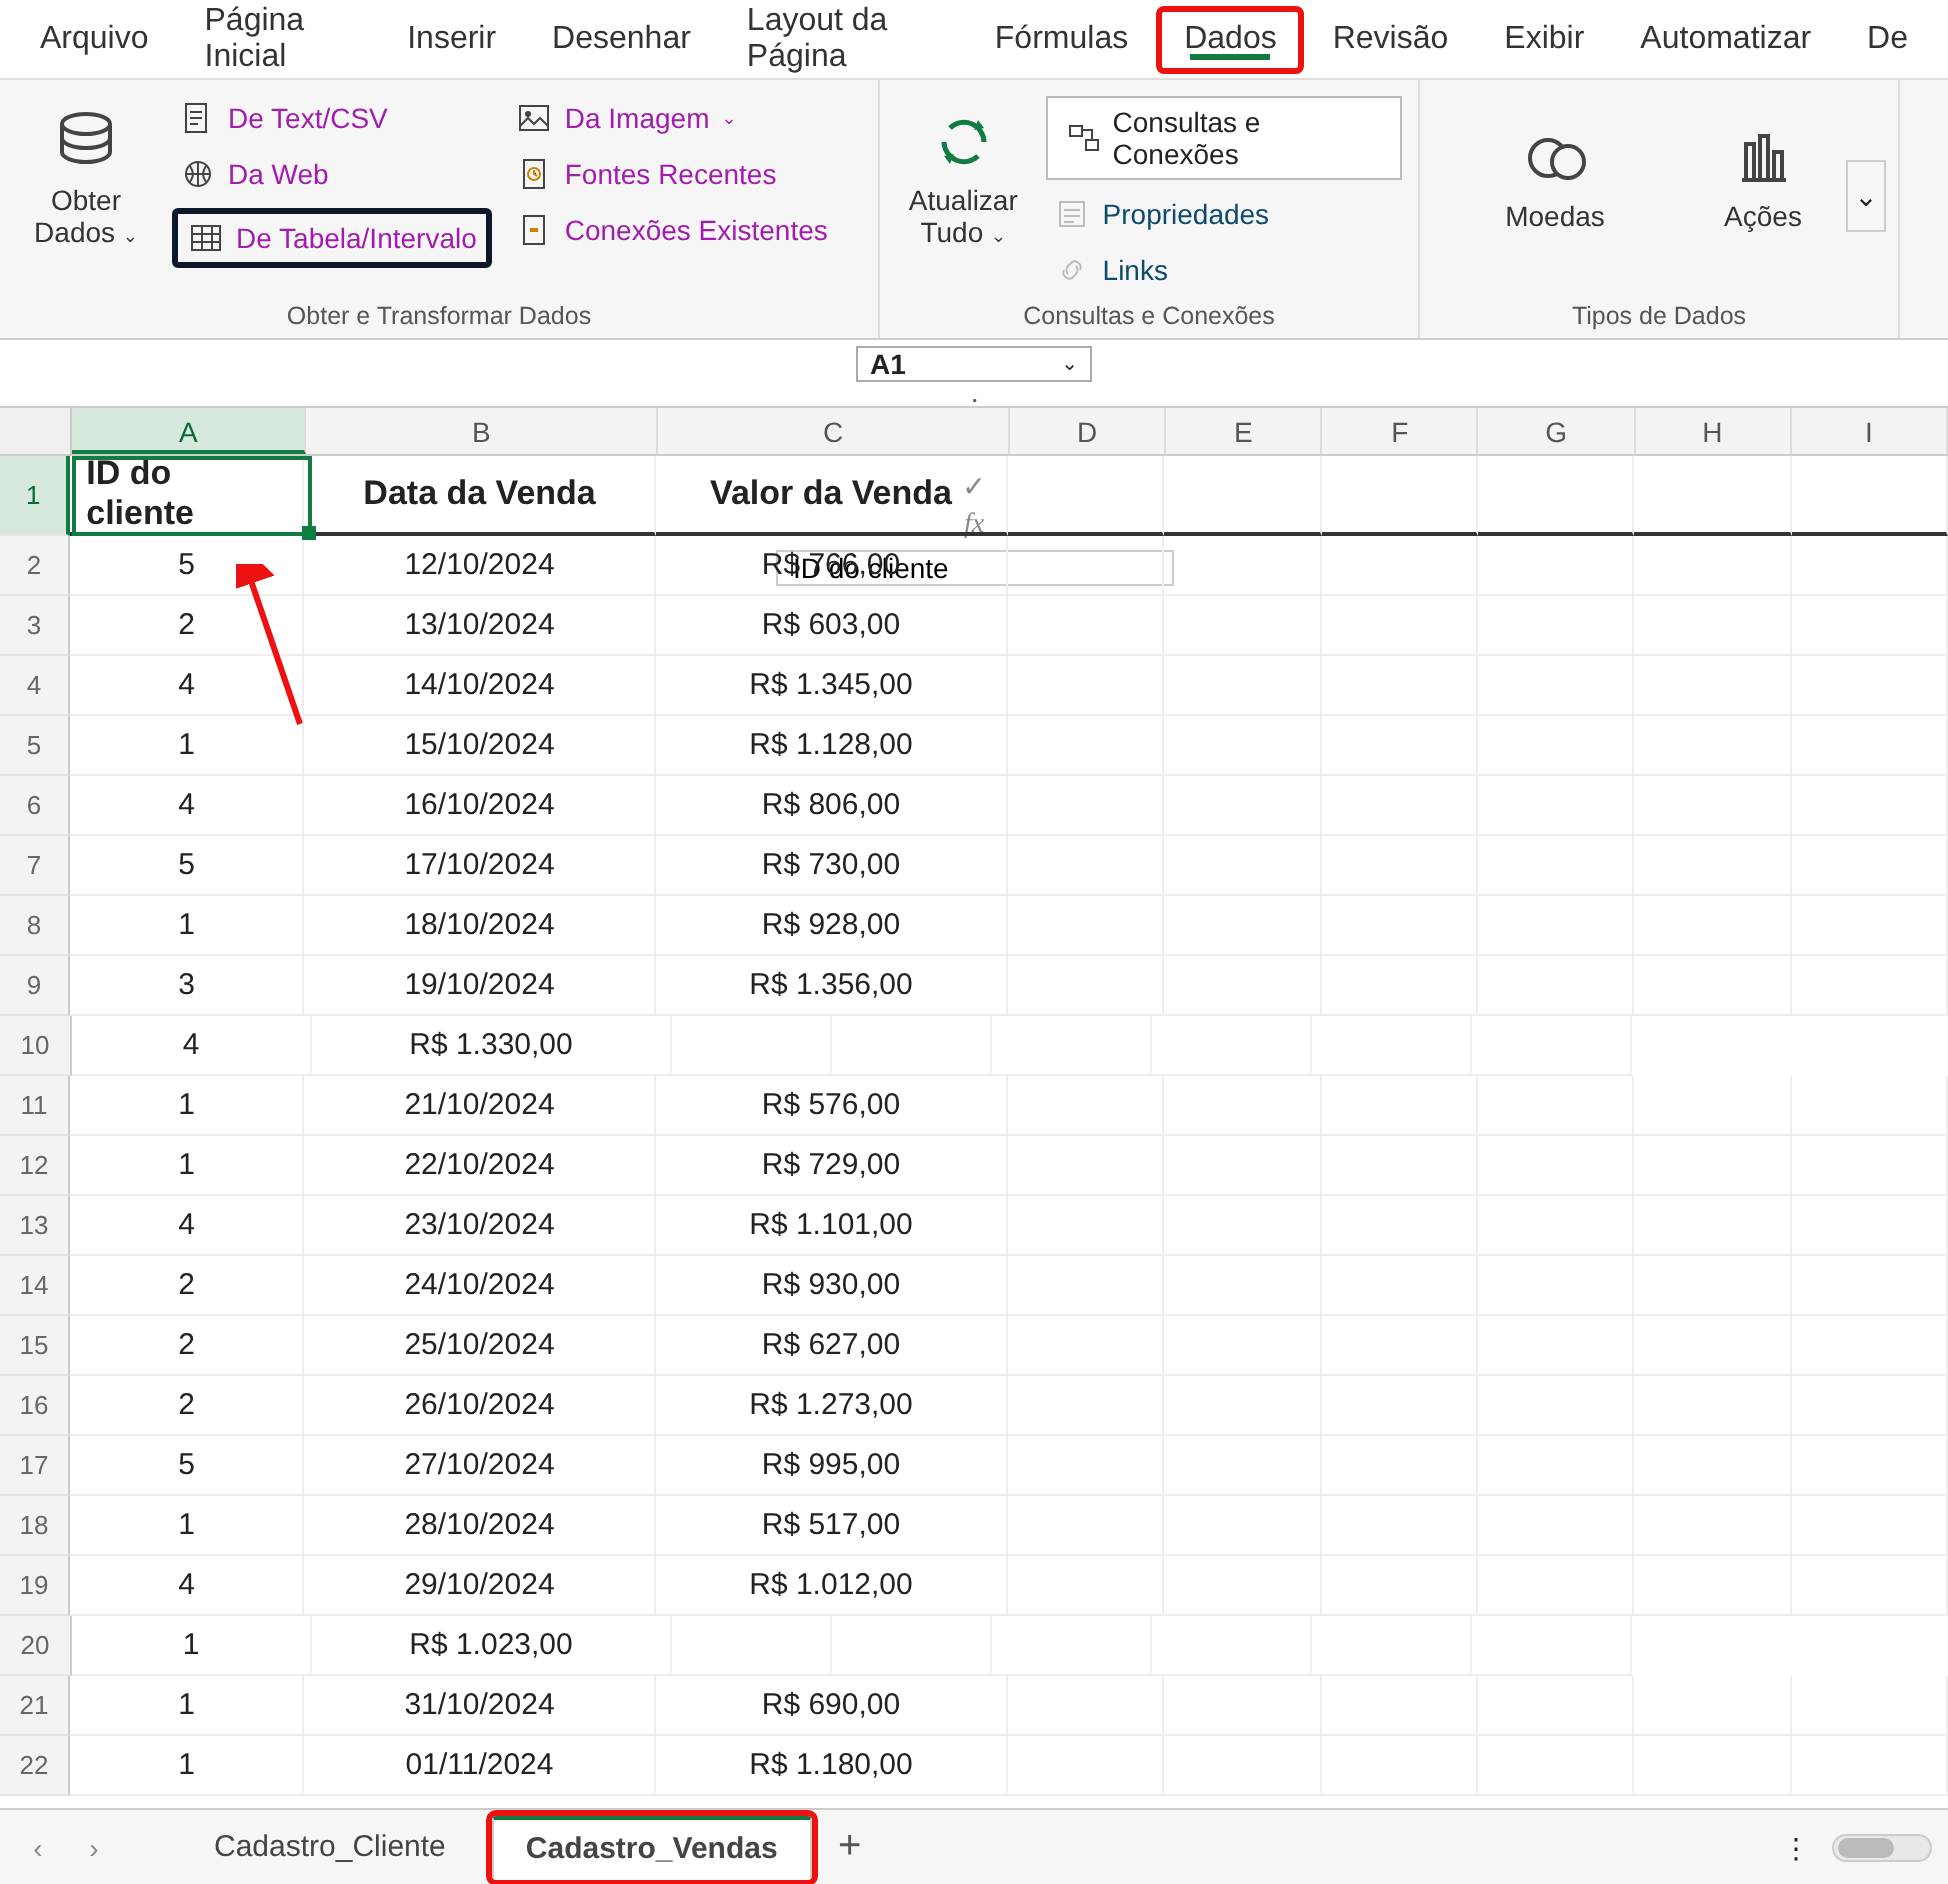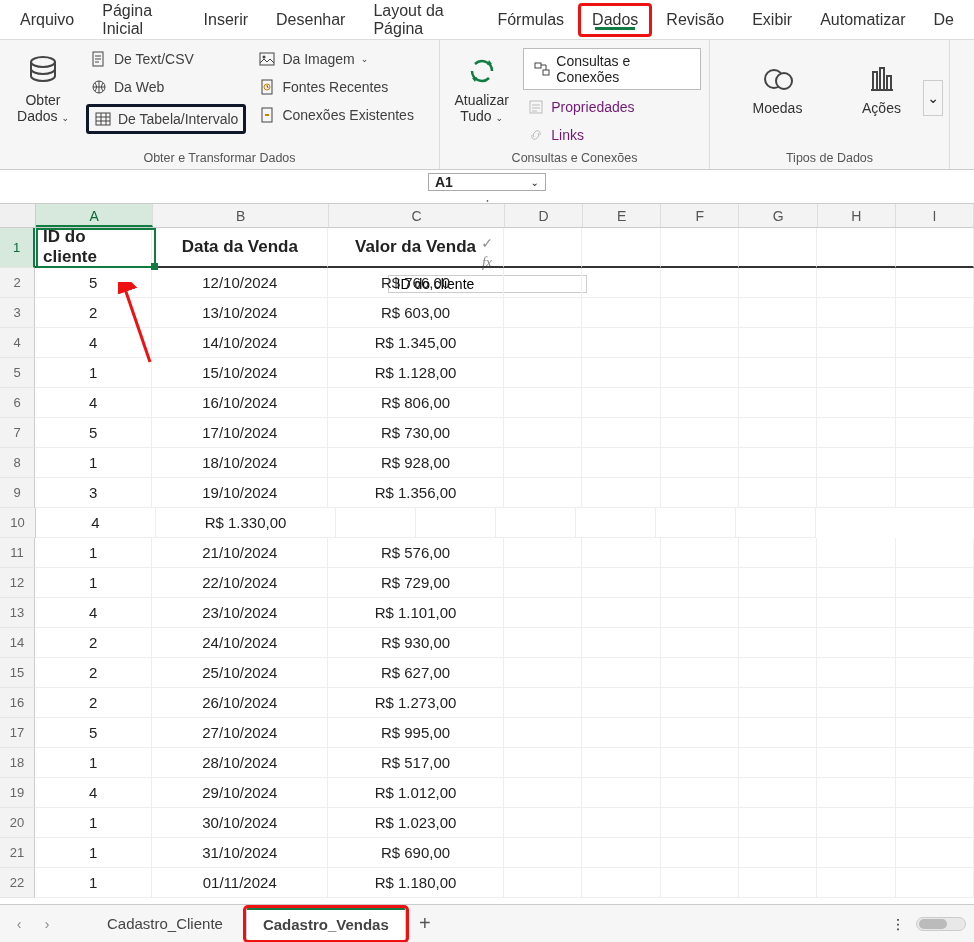--- a/index.html
+++ b/index.html
@@ -12,23 +12,23 @@
 .menu-tab.hl { border: 3px solid #e11; border-radius: 4px; padding: 5px 11px; }
 
 
 .ribbon { display: flex; height: 130px; background: #f6f6f6; border-bottom: 1px solid #ccc; }
 .group { display: flex; flex-direction: column; border-right: 1px solid #ddd; padding: 4px 8px 2px; position: relative; }
 .group-body { flex: 1; display: flex; align-items: flex-start; gap: 8px; }
 .group-label { text-align: center; font-size: 12.5px; color: #555; padding: 2px 0; }
 .bigbtn { display: flex; flex-direction: column; align-items: center; justify-content: center; width: 70px; height: 90px; cursor: pointer; text-align: center; font-size: 14px; color: #333; }
 .bigbtn .icon { width: 34px; height: 34px; margin-bottom: 4px; display: flex; align-items: center; justify-content: center; }
 .smallcol { display: flex; flex-direction: column; gap: 6px; padding-top: 4px; }
-.smallbtn { display: flex; align-items: center; gap: 6px; font-size: 14px; color: #404040; cursor: pointer; padding: 2px 4px; white-space: nowrap; }
+.smallbtn { display: flex; align-items: center; gap: 6px; font-size: 14px; color: #a21caf; cursor: pointer; padding: 2px 4px; white-space: nowrap; }
 .smallbtn .icon { width: 18px; height: 18px; display: inline-flex; align-items: center; justify-content: center; }
-.smallbtn.disabled { color: #701a75; }
+.smallbtn.disabled { color: #0c4a6e; }
 .smallbtn.hl { border: 3px solid #0f172a; border-radius: 3px; padding: 3px 5px; }
 .qc-btn { border: 1px solid #bbb; background: #fff; display: flex; align-items: center; gap: 6px; padding: 4px 10px; font-size: 14px; cursor: pointer; }
 .group-exp { position: absolute; right: 6px; top: 40px; width: 20px; height: 36px; border: 1px solid #ccc; display: flex; align-items: center; justify-content: center; cursor: pointer; }
 svg { display: block; }
 
 
 .fbar { display: flex; align-items: center; height: 34px; border-bottom: 1px solid #ccc; background: #fff; padding: 3px 6px; gap: 4px; flex-direction: column; }
 .namebox { width: 118px; height: 26px; border: 1px solid #aaa; display: flex; align-items: center; justify-content: space-between; padding: 0 6px; }
 .namebox span:first-child { font-weight: 600; }
 .fx-ctrl { width: 18px; height: 18px; display: flex; align-items: center; justify-content: center; color: #888; cursor: pointer; }
@@ -495,21 +495,20 @@
         <div class="cell D"></div>
         <div class="cell E"></div>
         <div class="cell F"></div>
         <div class="cell G"></div>
         <div class="cell H"></div>
         <div class="cell I"></div>
       </div>
       <div class="row">
         <div class="rowhead">20</div>
         <div class="cell A center">1</div>
-        <div class="cell B center">30/10/2024</div>
         <div class="cell C center">R$ 1.023,00</div>
         <div class="cell D"></div>
         <div class="cell E"></div>
         <div class="cell F"></div>
         <div class="cell G"></div>
         <div class="cell H"></div>
         <div class="cell I"></div>
       </div>
       <div class="row">
         <div class="rowhead">21</div>

